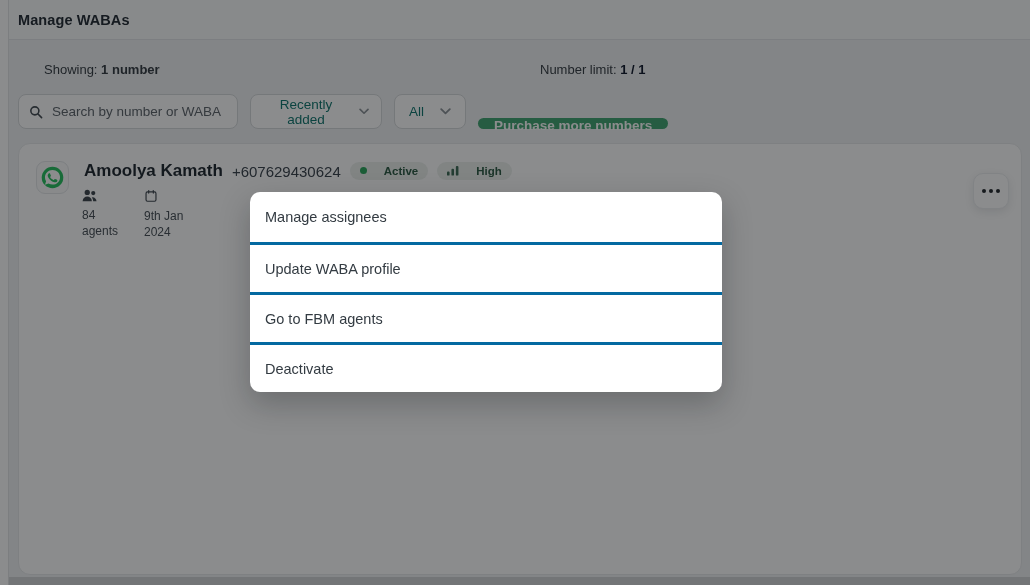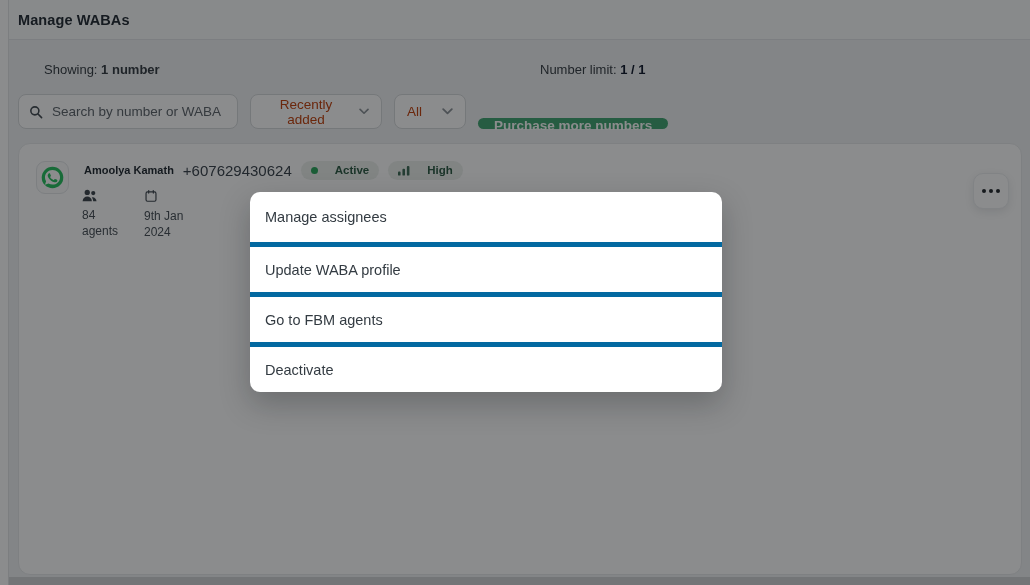--- a/index.html
+++ b/index.html
@@ -16,46 +16,46 @@
   
   .showing{position:absolute;left:4px;top:62px;font-size:13px;color:#343b42;margin-left:40px;}
   .showing b,.limit b{font-weight:bold;}
   .limit{position:absolute;left:540px;top:62px;font-size:13px;color:#343b42;}
   .limit .red{color:#0f172a;font-weight:bold;}
   
   .filter-row{position:absolute;left:18px;top:94px;height:35px;display:flex;gap:12px;align-items:stretch;}
   .search-box{width:220px;background:#fff;border:1px solid #d6d9dc;border-radius:8px;display:flex;align-items:center;gap:7px;padding:0 10px;}
   .search-box input{flex:1;min-width:0;border:none;outline:none;background:transparent;font-family:"Liberation Sans",sans-serif;font-size:13.5px;color:#333a41;}
   .search-box input::placeholder{color:#5d646b;opacity:1;}
-  .select-btn{background:#fff;border:1px solid #d6d9dc;border-radius:8px;display:flex;align-items:center;justify-content:space-between;padding:0 12px;font-family:inherit;font-size:13.5px;color:#c2410c;gap:10px;cursor:pointer;}
+  .select-btn{background:#fff;border:1px solid #d6d9dc;border-radius:8px;display:flex;align-items:center;justify-content:center;padding:0 12px;font-family:inherit;font-size:13.5px;color:#0f766e;gap:10px;cursor:pointer;}
   .select-btn.sort{width:132px;}
   .select-btn.small{width:72px;gap:16px;}
   .btn-primary{background:#41a572;color:#fff;border:none;border-radius:8px;padding:0 16px;font-family:inherit;font-size:13.5px;font-weight:bold;cursor:pointer;margin-top:24px;}
   
   .card{position:absolute;left:18px;top:143px;width:1004px;height:432px;background:#ffffff;border:1px solid #e7e9eb;border-radius:12px;}
   .wa-iconbox{position:absolute;left:17px;top:17px;width:33px;height:33px;background:#fbfcfc;border:1px solid #e4e6e9;border-radius:9px;display:flex;align-items:center;justify-content:center;}
   .name-row{position:absolute;left:65px;top:17px;display:flex;align-items:center;gap:9px;}
-  .waba-name{font-size:11px;font-weight:bold;color:#1e262e;}
+  .waba-name{font-size:17px;font-weight:bold;color:#1e262e;}
   .waba-phone{font-size:15px;color:#3a434c;}
   .badge{display:inline-flex;align-items:center;gap:17px;background:#ecf0ed;border-radius:999px;padding:3px 10px;font-size:11.5px;font-weight:bold;color:#2c5a43;line-height:1.1;}
   .status-dot{width:7px;height:7px;border-radius:50%;background:#2aa65c;display:inline-block;}
   .meta-row{position:absolute;left:63px;top:44px;display:flex;gap:20px;}
   .meta-item{display:flex;gap:6px;align-items:flex-start;font-size:12px;color:#474f56;line-height:1.3;flex-direction:column;}
   .meta-item svg{margin-top:1px;flex:none;}
   .meta-text.w1{width:42px;}
   .meta-text.w2{width:50px;}
   .kebab{position:absolute;top:29px;right:12px;width:36px;height:36px;background:#fff;border:1px solid #eceef0;border-radius:10px;display:flex;align-items:center;justify-content:center;gap:3px;cursor:pointer;box-shadow:0 3px 8px rgba(20,30,40,.10);}
   .kebab .d{width:4px;height:4px;border-radius:50%;background:#23282d;display:inline-block;}
   
   .bottom-strip{position:absolute;left:9px;top:577px;width:1021px;height:8px;background:#d2d3d5;}
   
   .dim-overlay{position:absolute;inset:0;background:rgba(8,10,12,0.47);z-index:10;}
   .context-menu{position:absolute;left:250px;top:192px;width:472px;background:#ffffff;border-radius:10px;box-shadow:0 12px 30px rgba(10,15,20,.25);overflow:hidden;z-index:20;}
   .menu-item{height:50px;display:flex;align-items:center;padding:0 15px;font-size:14.5px;color:#333b42;cursor:pointer;}
-  .menu-item + .menu-item{border-top:5px solid #0369a1;}
+  .menu-item + .menu-item{border-top:3px solid #0369a1;}
 </style>
 </head>
 <body>
 
 <div class="screen">
 
   <div class="left-strip"></div>
 
   <header class="header">
     <span class="page-title">Manage WABAs</span>

